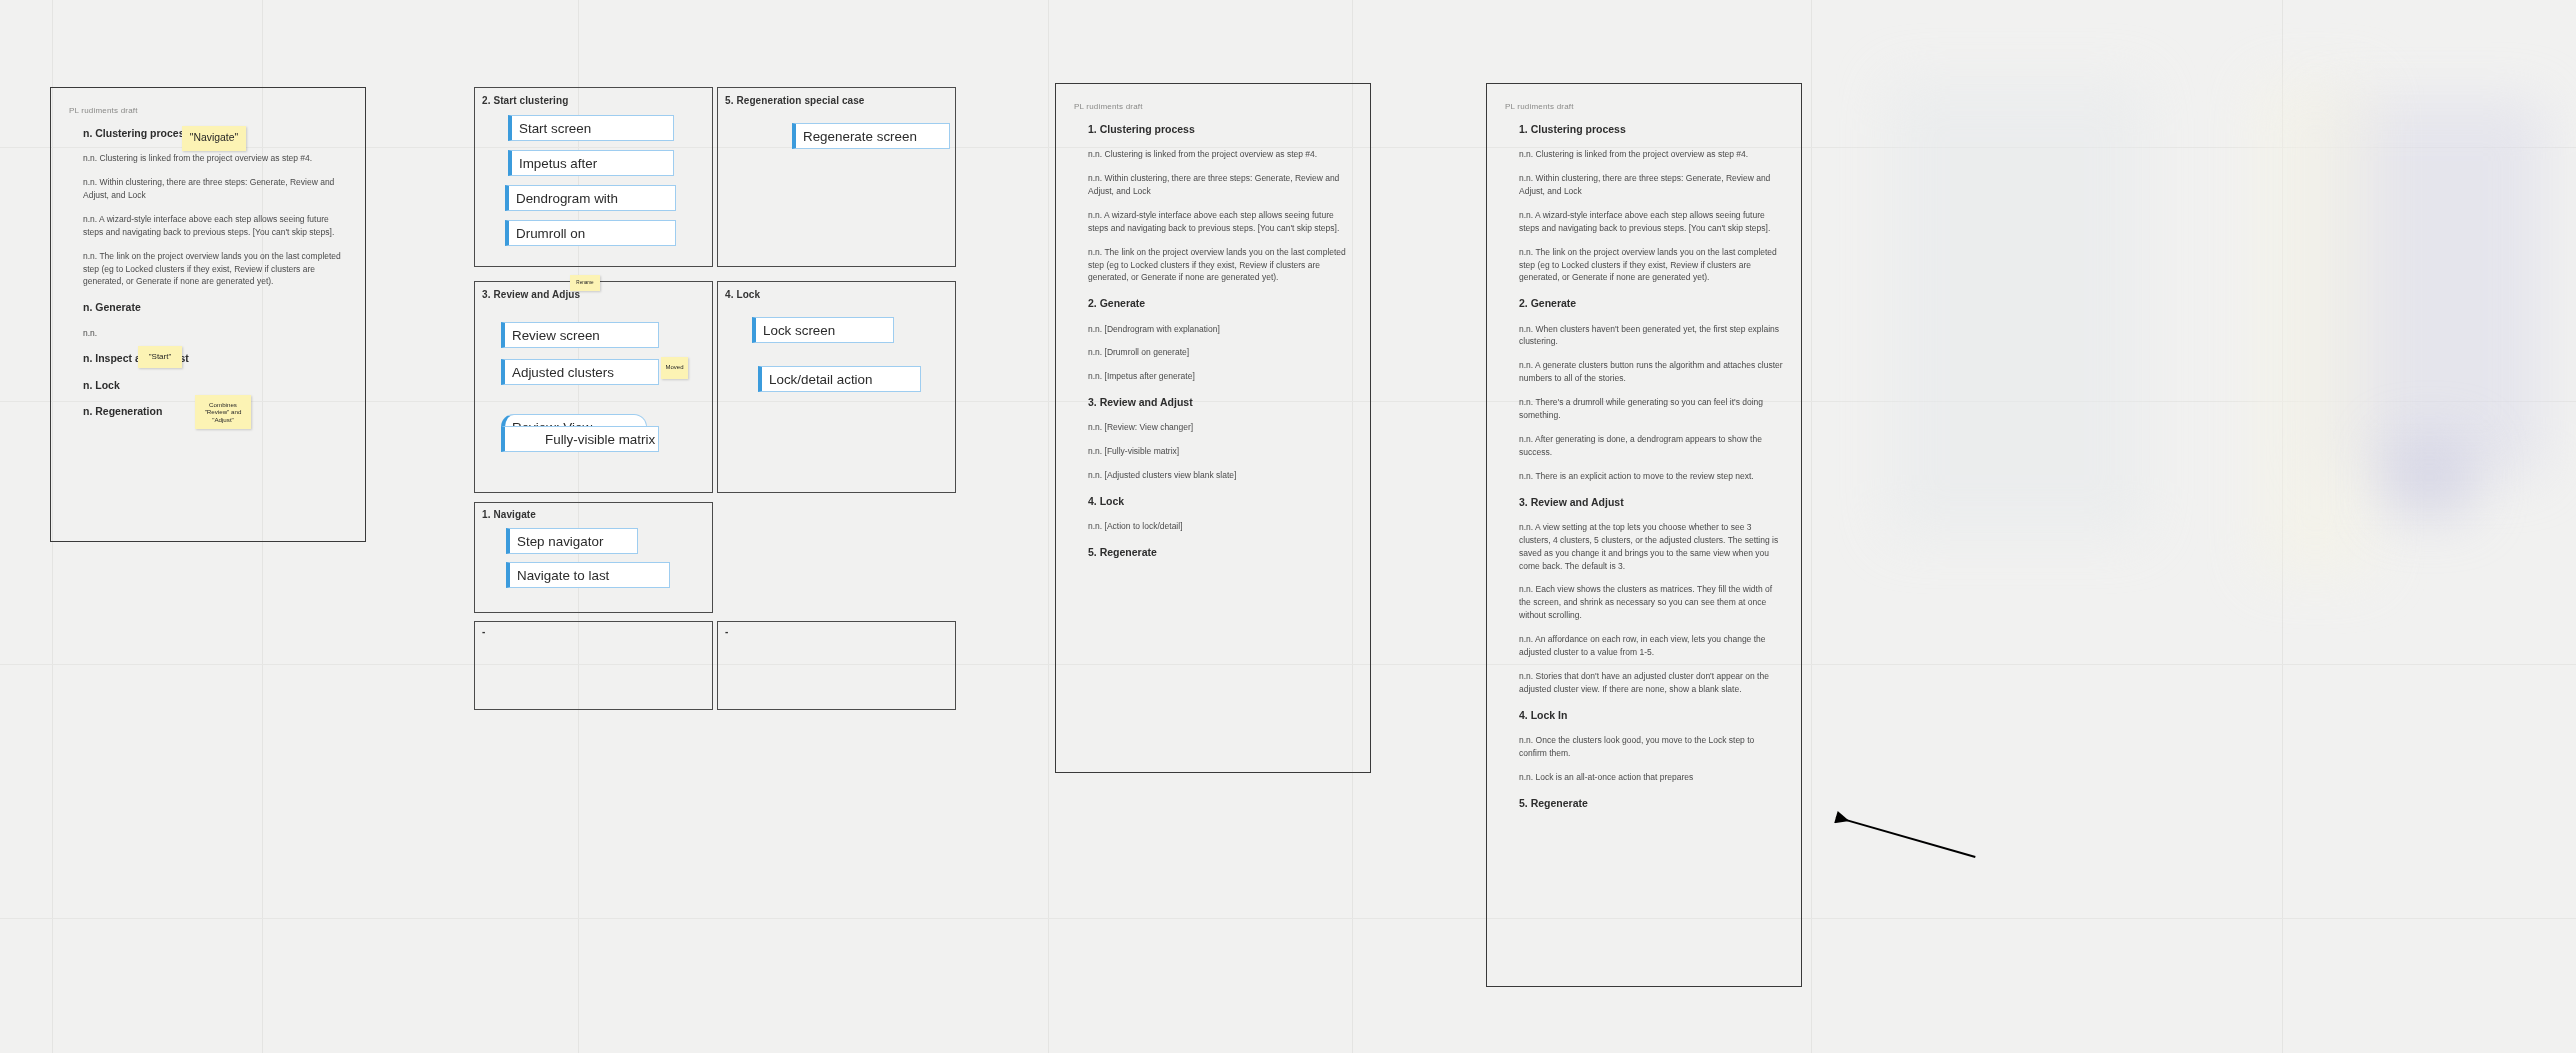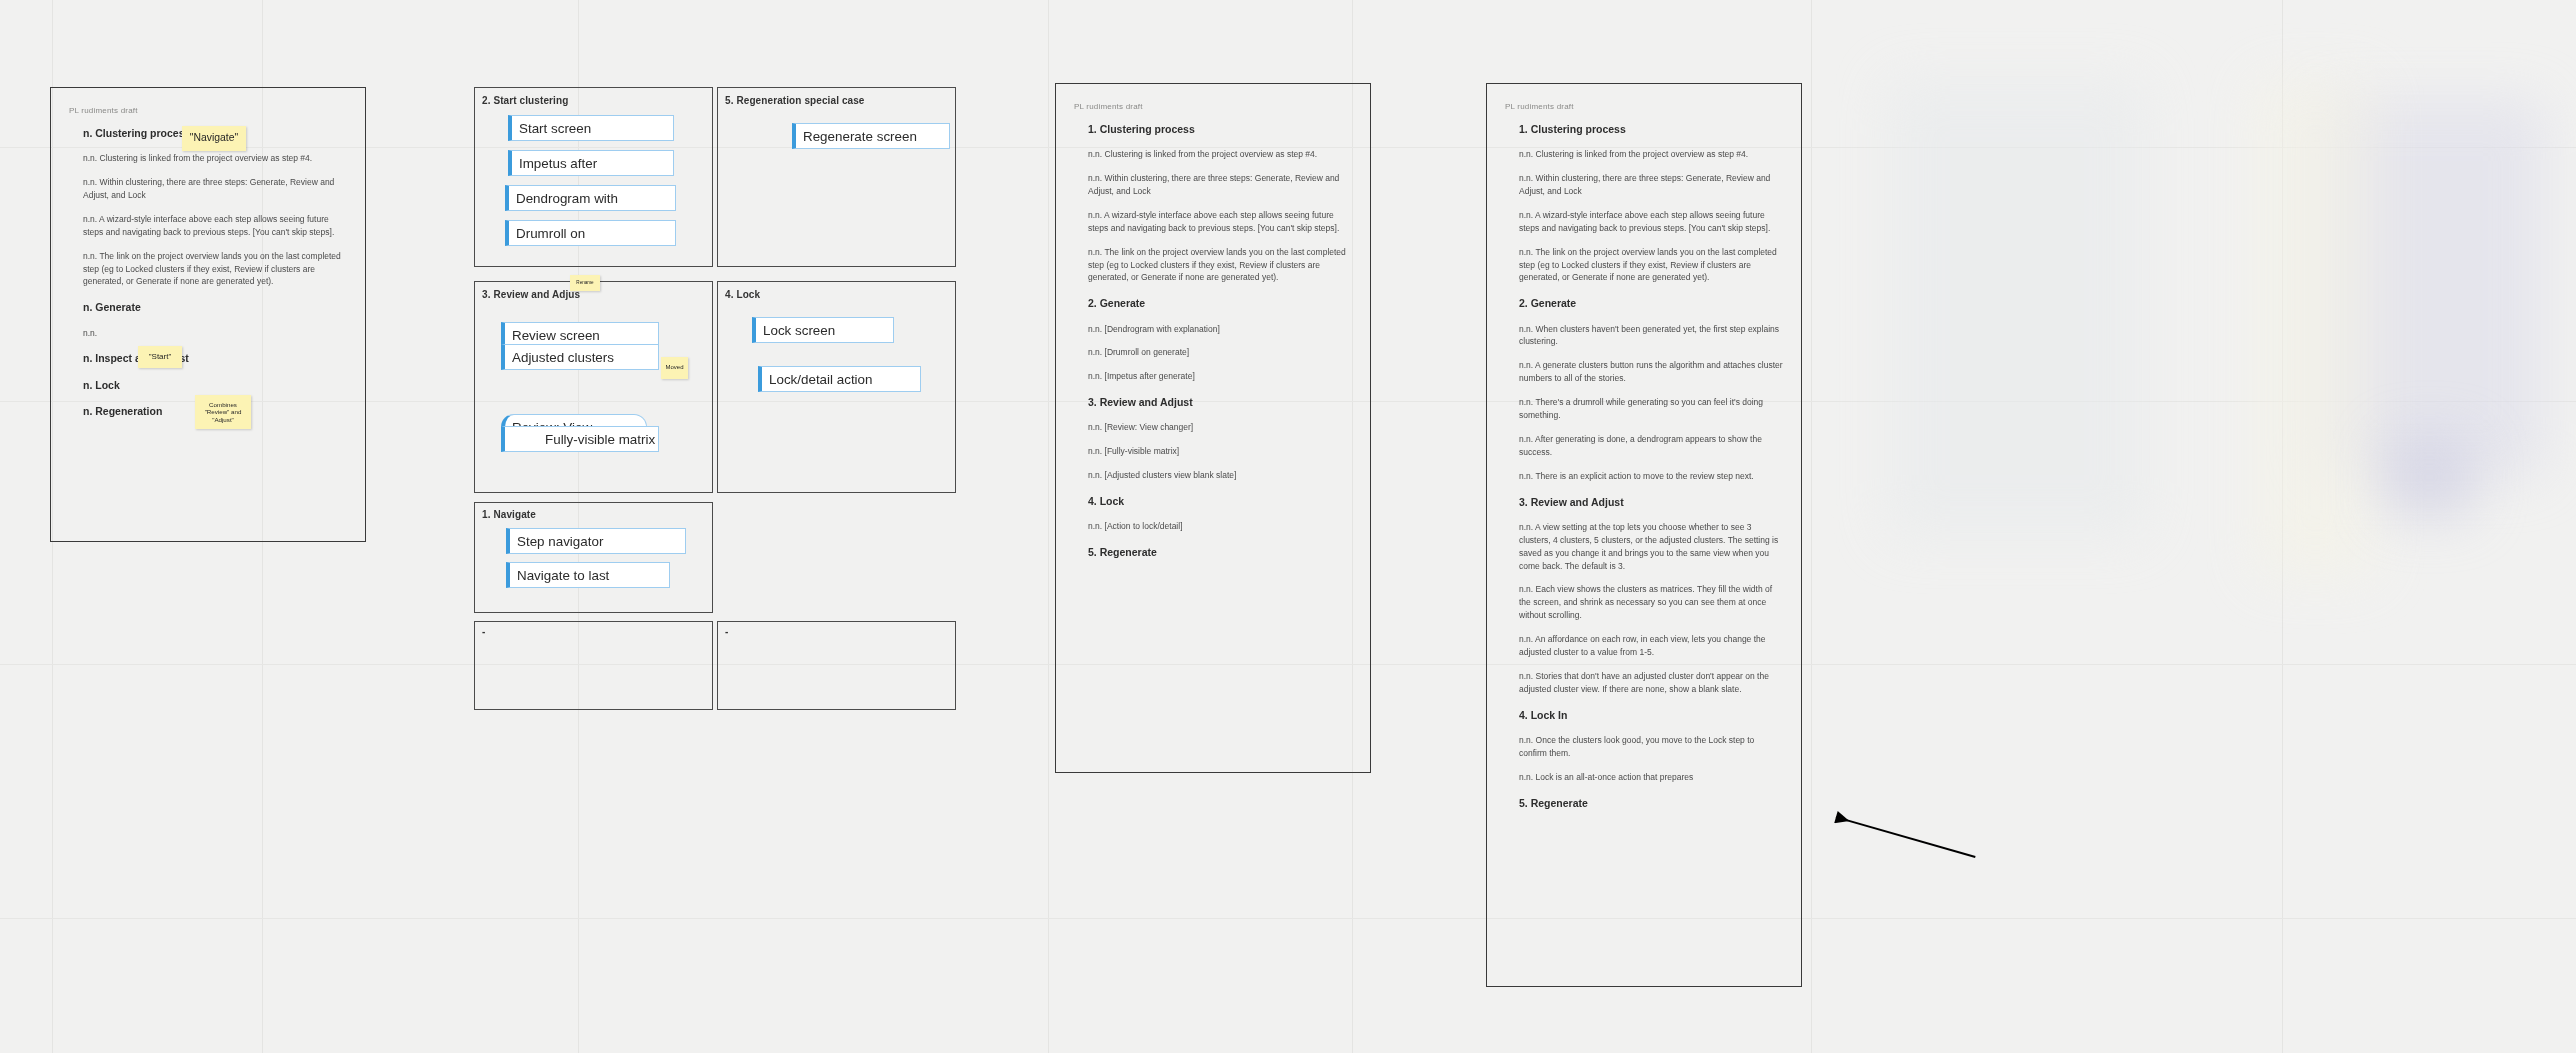--- a/index.html
+++ b/index.html
@@ -196,33 +196,33 @@
   <div class="card" style="left:505px; top:220px; width:171px; height:26px;">Drumroll on</div>
 
   <div class="frame" style="left:717px; top:87px; width:239px; height:180px;"></div>
   <div class="frame-label" style="left:725px; top:95px;">5. Regeneration special case</div>
   <div class="card" style="left:752px; top:123px; width:158px; height:26px;margin-left:40px;">Regenerate screen</div>
 
   <div class="frame" style="left:474px; top:281px; width:239px; height:212px;"></div>
   <div class="frame-label" style="left:482px; top:289px;">3. Review and Adjus</div>
   <div class="sticky" style="left:570px; top:275px; width:30px; height:16px; font-size:4.6px;">Rename</div>
   <div class="card" style="left:501px; top:322px; width:158px; height:26px;">Review screen</div>
-  <div class="card" style="left:501px; top:344px; width:158px; height:26px;">Adjusted clusters</div>
+  <div class="card" style="left:501px; top:359px; width:158px; height:26px;">Adjusted clusters</div>
   <div class="sticky" style="left:661px; top:357px; width:27px; height:22px; font-size:6px;">Moved</div>
   <div class="card" style="left:501px; top:414px; width:146px; height:26px;border-radius:13px;">Review: View</div>
   <div class="card" style="left:501px; top:426px; width:158px; height:26px;padding-left:40px;">Fully-visible matrix</div>
 
   <div class="frame" style="left:717px; top:281px; width:239px; height:212px;"></div>
   <div class="frame-label" style="left:725px; top:289px;">4. Lock</div>
   <div class="card" style="left:752px; top:317px; width:142px; height:26px;">Lock screen</div>
   <div class="card" style="left:758px; top:366px; width:163px; height:26px;">Lock/detail action</div>
 
   <div class="frame" style="left:474px; top:502px; width:239px; height:111px;"></div>
   <div class="frame-label" style="left:482px; top:509px;">1. Navigate</div>
-  <div class="card" style="left:506px; top:528px; width:180px; height:26px;">Step navigator</div>
+  <div class="card" style="left:506px; top:528px; width:132px; height:26px;">Step navigator</div>
   <div class="card" style="left:506px; top:562px; width:164px; height:26px;">Navigate to last</div>
 
   <div class="frame" style="left:474px; top:621px; width:239px; height:89px;"></div>
   <div class="frame-label" style="left:482px; top:626px;">-</div>
 
   <div class="frame" style="left:717px; top:621px; width:239px; height:89px;"></div>
   <div class="frame-label" style="left:725px; top:626px;">-</div>
 
   <div class="doc" style="left:1055px; top:83px; width:316px; height:690px;">
     <div class="doc-inner">

